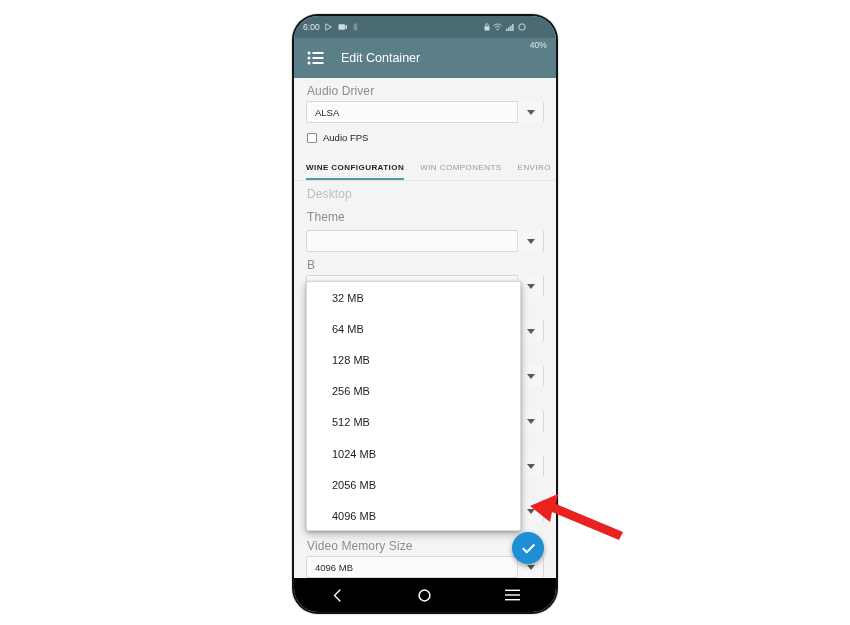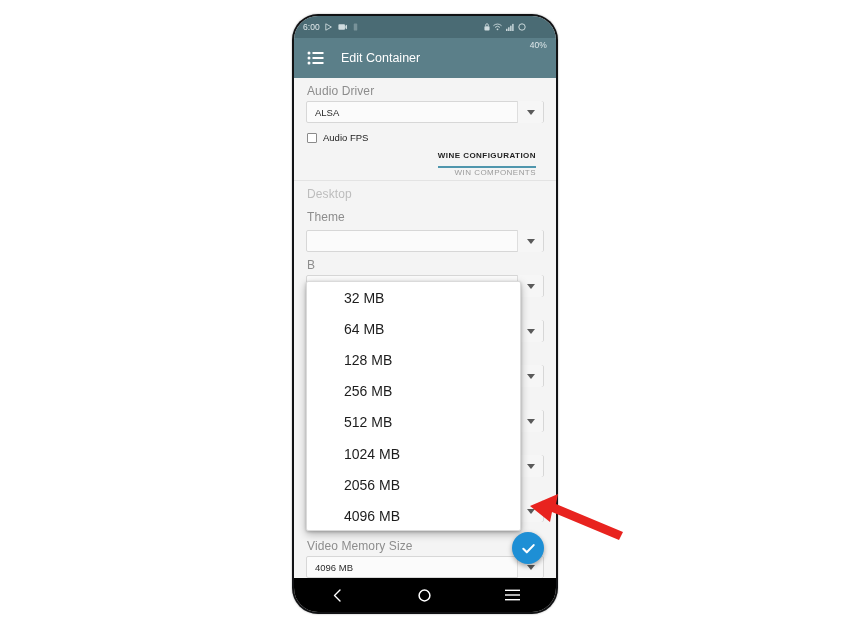--- a/index.html
+++ b/index.html
@@ -85,21 +85,21 @@
     background: #fff; border-radius: 1px;
   }
   .check-label { font-size: 9.5px; color: #222; }
 
   
   .tabs {
     display: flex; align-items: flex-end; gap: 0;
     background: #f4f4f4; height: 30px;
     margin: 0 -12px; padding: 0 12px;
     border-bottom: 1px solid #e3e3e3;
-    position: relative; white-space: nowrap; overflow: hidden; flex-direction: column;
+    position: relative; white-space: nowrap; overflow: hidden;
   }
   .tab {
     font-size: 8px; color: #9a9a9a; letter-spacing: .45px;
     padding: 0 8px 8px 8px; position: relative; cursor: pointer;
   }
   .tab:first-child { padding-left: 0; }
   .tab.active { color: #1f1f1f; font-weight: bold; }
   .tab.active::after {
     content: ""; position: absolute; left: 0; right: 8px; bottom: 0;
     height: 2px; background: #4f96ad;
@@ -115,23 +115,22 @@
     width: 215px; height: 250px;
     background: #ffffff;
     border: 1px solid #dadada;
     border-radius: 2px;
     box-shadow: 0 3px 9px rgba(0,0,0,.28), 0 1px 3px rgba(0,0,0,.2);
     overflow: hidden;
     z-index: 30;
   }
   .dd-item {
     height: 31.2px; display: flex; align-items: center;
-    padding-left: 25px; font-size: 14px; color: #1d1d1d;
+    padding-left: 25px; font-size: 11px; color: #1d1d1d;
     cursor: pointer;
-    margin-left: 12px;
   }
 
   
   .bottom-fields { position: absolute; left: 12px; right: 12px; top: 455px; z-index: 10; }
 
   
   .fab {
     position: absolute; right: 12px; bottom: 14px;
     width: 32px; height: 32px; border-radius: 50%;
     background: #1e8fd5;

